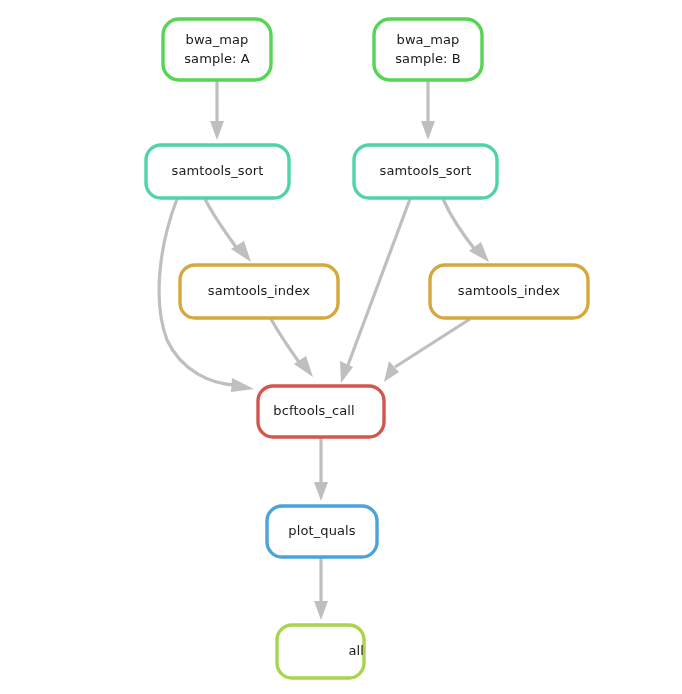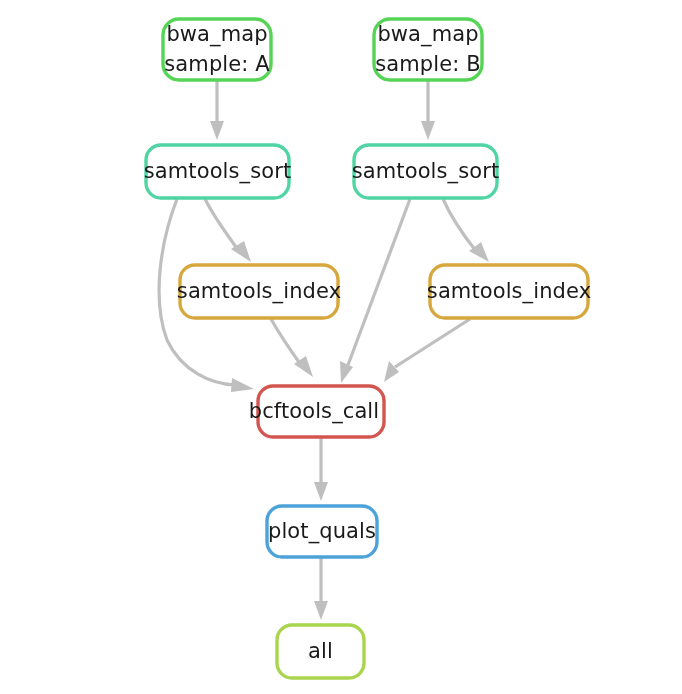--- a/index.html
+++ b/index.html
@@ -37,21 +37,21 @@
     pointer-events: none;
   }
   .node-text {
     position: absolute;
     display: flex;
     flex-direction: column;
     align-items: center;
     justify-content: center;
     text-align: center;
     color: #1a1a1a;
-    font-size: 21px;
+    font-size: 13px;
     line-height: 1.42;
     letter-spacing: 0.1px;
     white-space: nowrap;
     pointer-events: none;
   }
   .node-text .line2 {
     display: block;
   }
 </style>
 </head>
@@ -167,19 +167,19 @@
     </div>
 
     <div class="node-text" style="left:258px; top:386px; width:112px; height:51px;">
       <span>bcftools_call</span>
     </div>
 
     <div class="node-text" style="left:267px; top:506px; width:110px; height:51px;">
       <span>plot_quals</span>
     </div>
 
-    <div class="node-text" style="left:277px; top:625px; width:87px; height:53px;">
+    <div class="node-text" style="left:277px; top:625px; width:87px; height:53px;align-items:flex-end;">
       <span>all</span>
     </div>
 
   </div>
 
 </div>
 
 </body></html>

